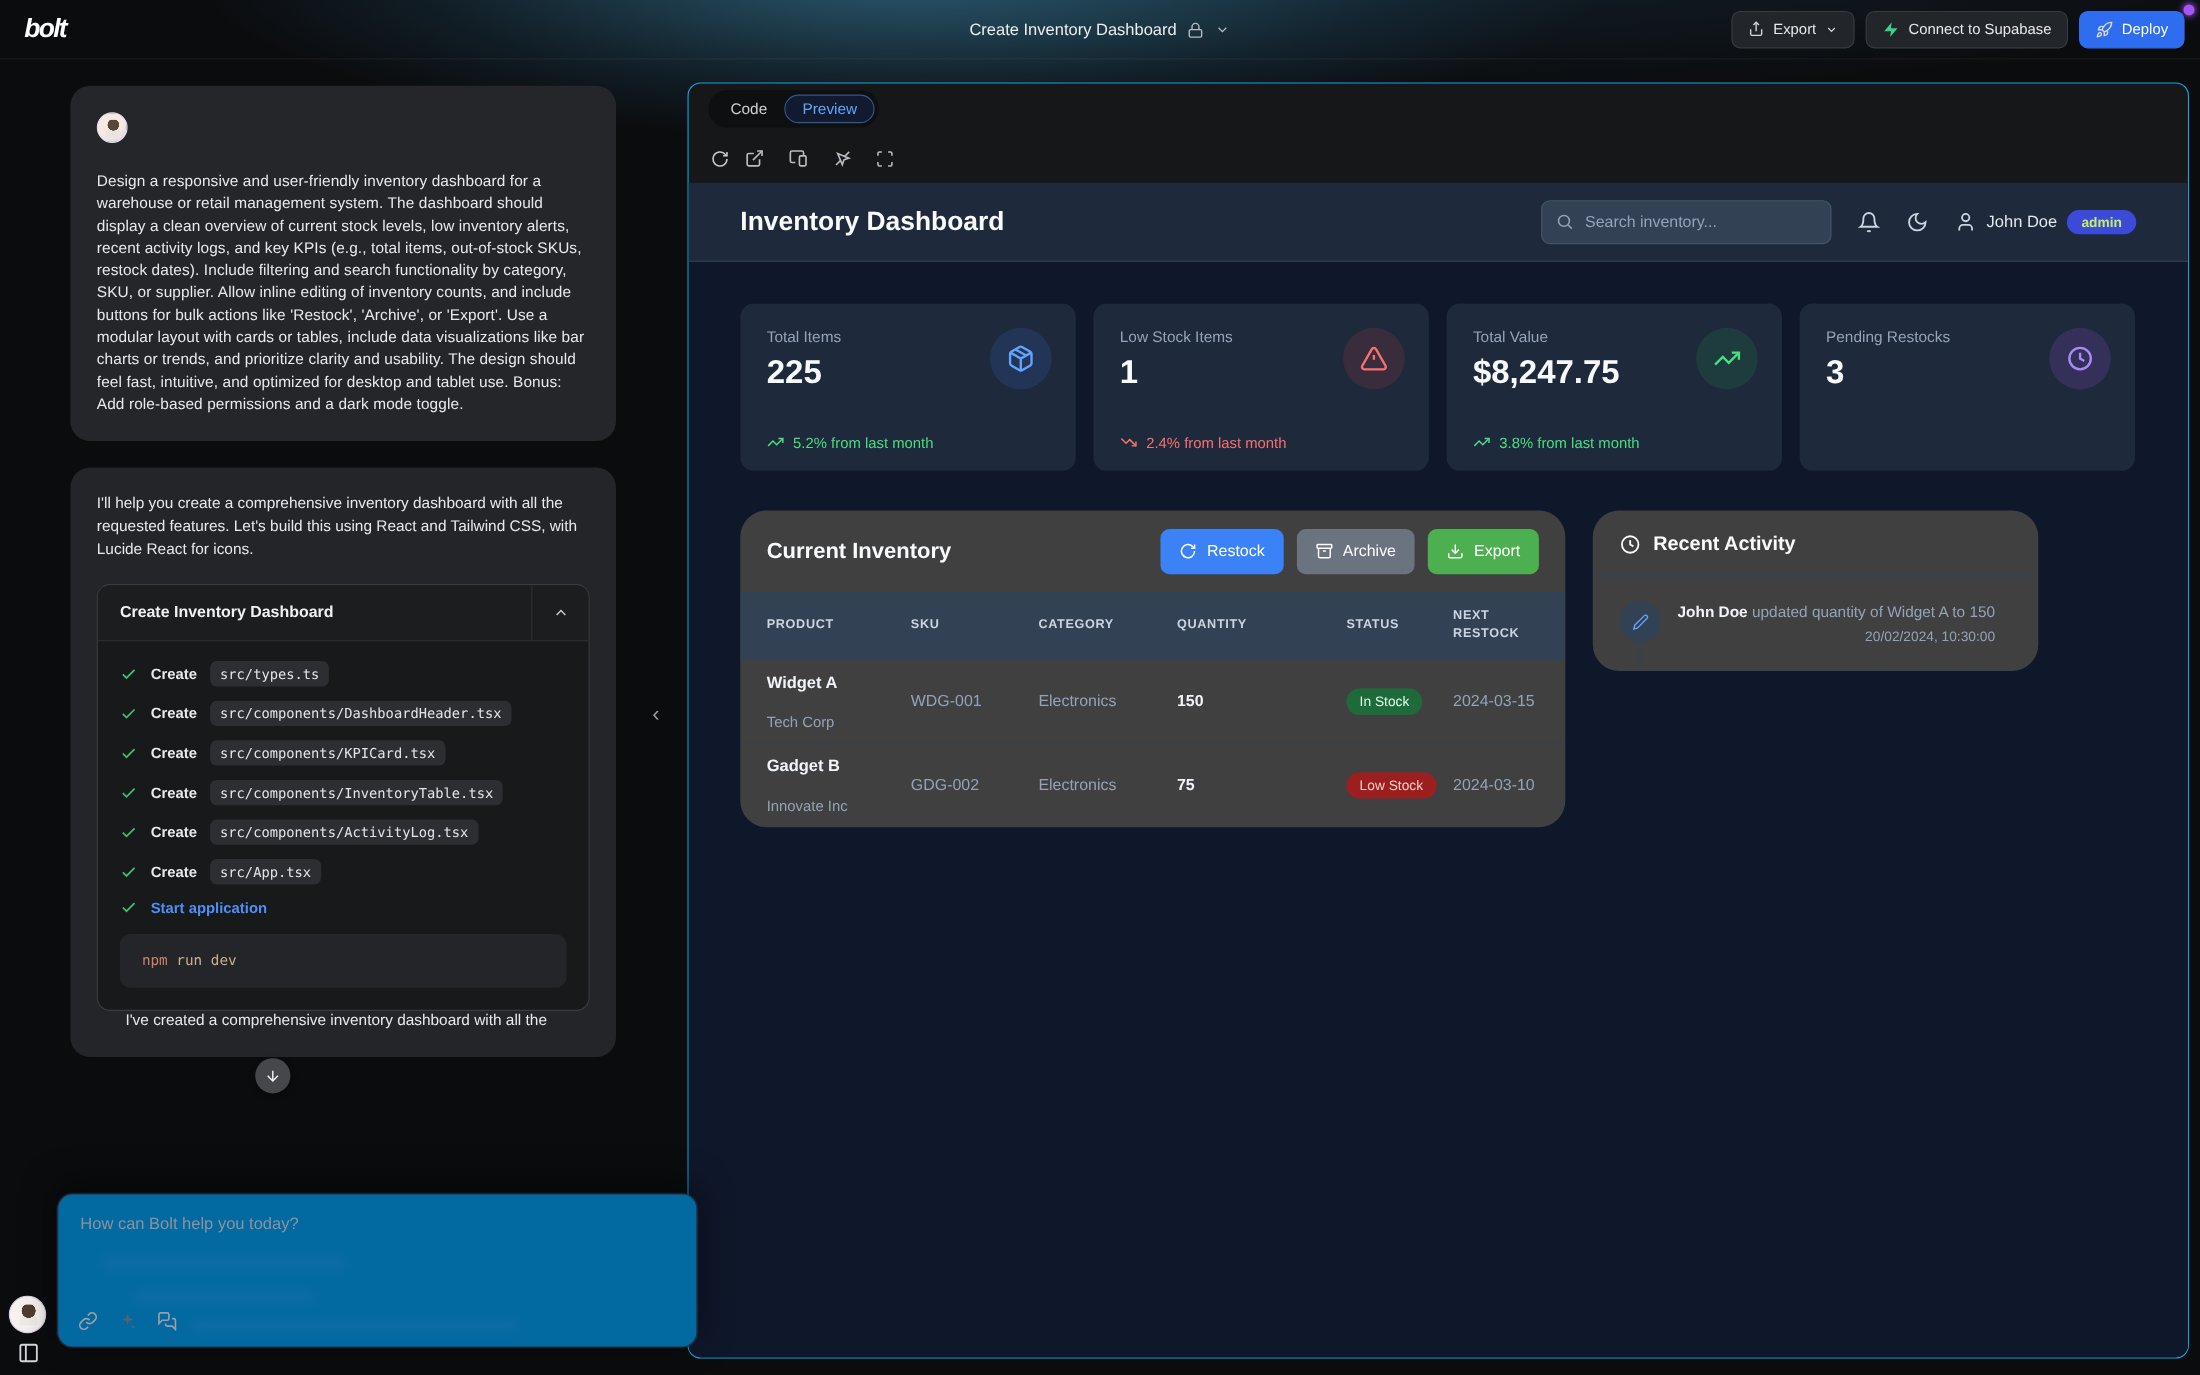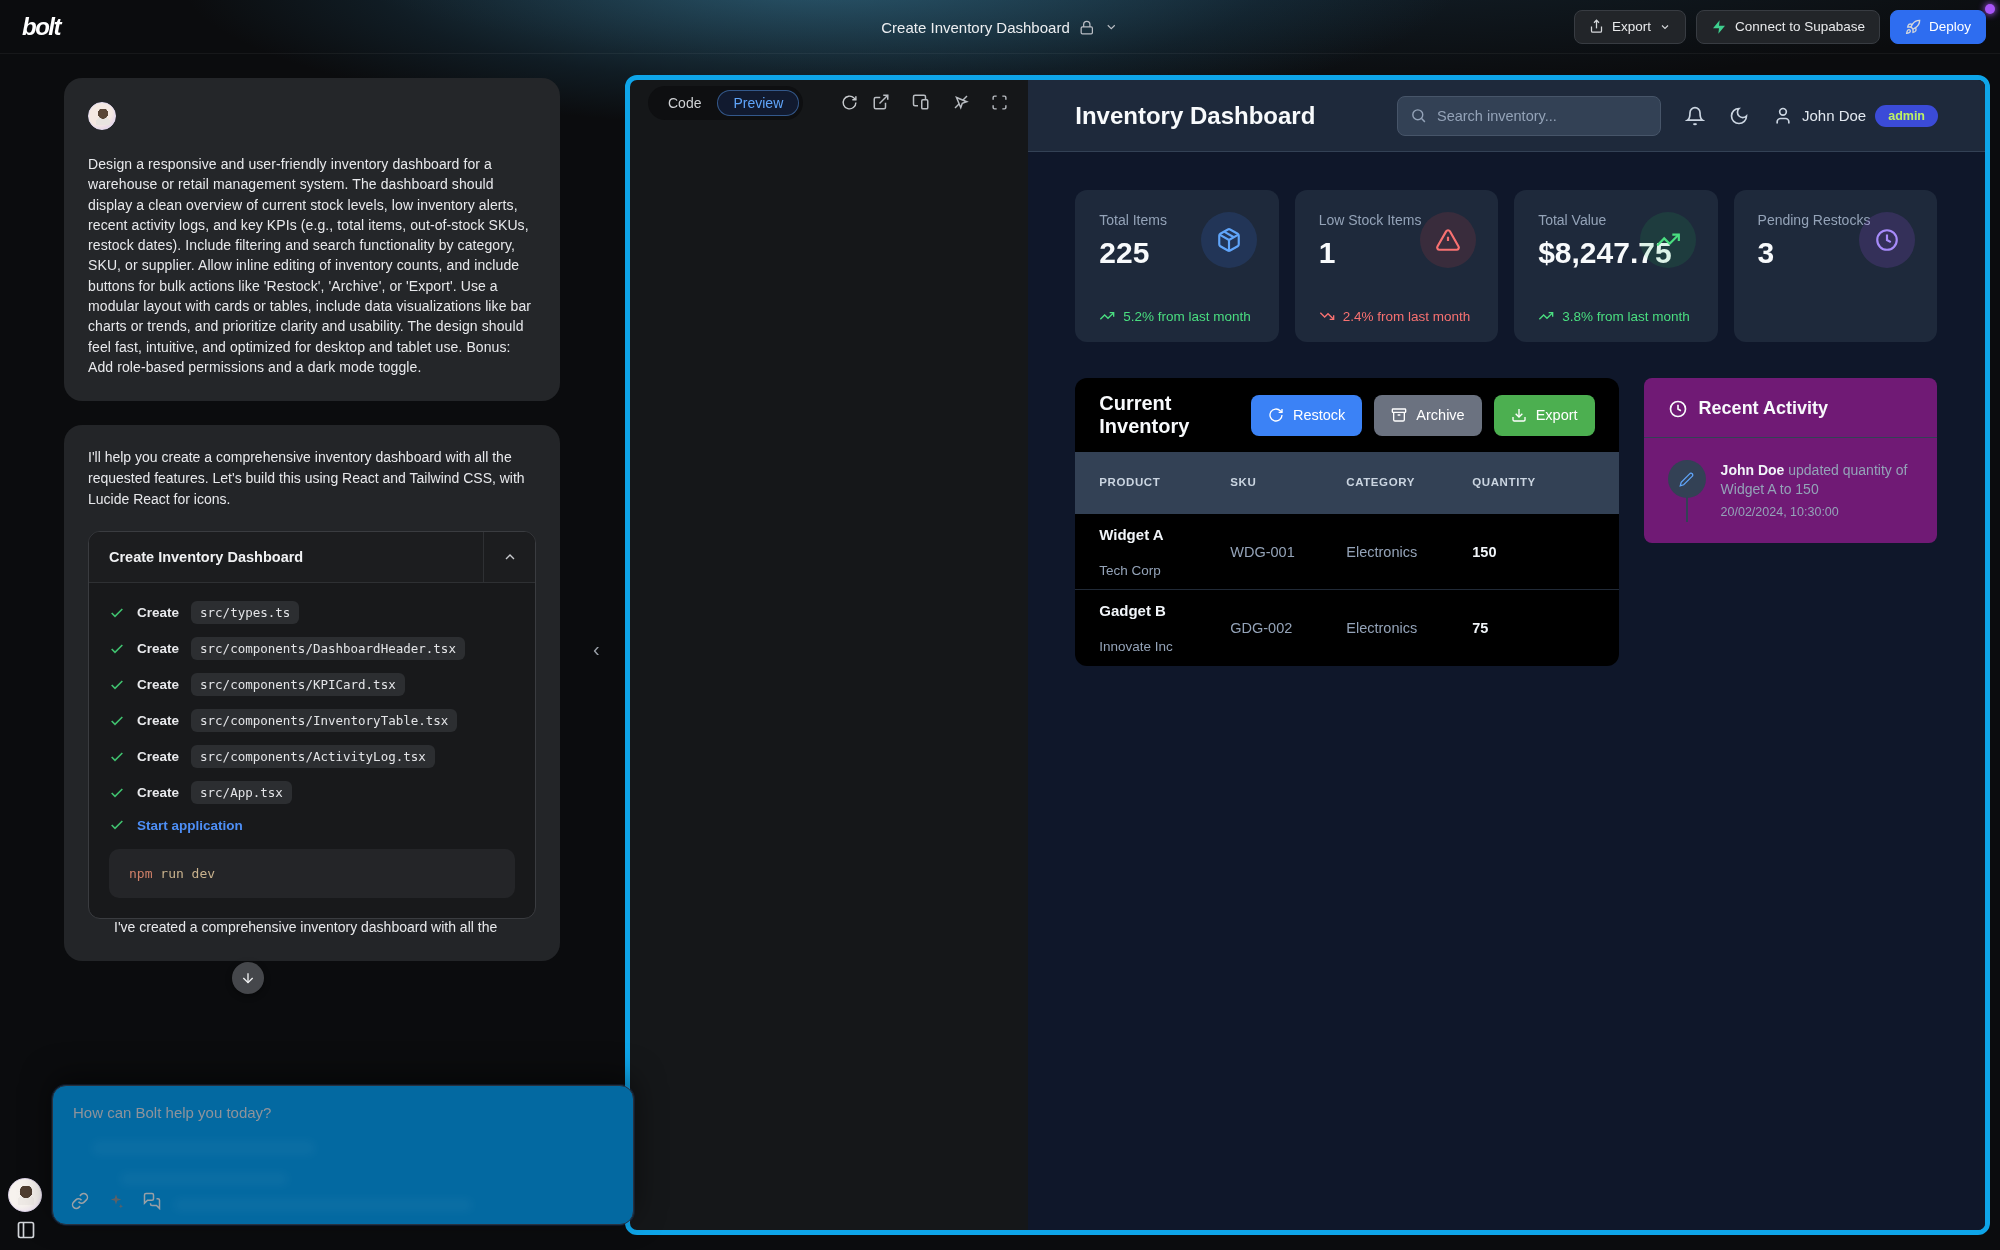--- a/index.html
+++ b/index.html
@@ -92,22 +92,22 @@
     background:radial-gradient(circle at 40% 30%, #f7f2ee 60%, #e7d9f2 100%); cursor:pointer;
     border:1px solid #dcd2e6; overflow:hidden; }
   .rail-avatar::after{ content:""; position:absolute; left:9px; top:7px; width:16px; height:19px;
     background:radial-gradient(circle at 50% 30%, #4f3d30 40%, transparent 42%),
                radial-gradient(circle at 50% 95%, #efeae6 48%, transparent 50%); }
   .rail-toggle{ position:absolute; left:16px; top:1220px; color:#d3d6da; cursor:pointer; }
   .collapse-handle{ position:absolute; left:593px; top:638px; color:#9aa0a8; font-size:20px; cursor:pointer; }
 
   
   .workbench{ position:absolute; left:625px; top:75px; width:1365px; height:1160px;
-    background:#151719; border:5px solid #0ea5e9; border-radius:12px; z-index:2;
-    display:flex; overflow:hidden; }
+    background:#151719; border:1px solid #0ea5e9; border-radius:12px; z-index:2;
+    display:flex; flex-direction:column; overflow:hidden; }
   .wb-tabs{ height:46px; display:flex; align-items:center; padding:0 18px; flex:none; }
   .seg{ background:#0e0f11; border-radius:999px; padding:4px; display:flex; align-items:center; }
   .seg-item{ font-size:14px; color:#cfd1d4; padding:5px 16px; border-radius:999px; cursor:pointer; }
   .seg-item.active{ color:#60a5fa; background:rgba(37,99,235,.14); border:1px solid rgba(96,165,250,.45); padding:4px 15px; }
   .wb-url{ height:44px; display:flex; align-items:center; gap:14px; padding:0 20px; flex:none; }
   .reload{ color:#c8cbce; cursor:pointer; display:flex; }
   .url-field{ flex:1; height:32px; background:#0a0b0c; border-radius:8px; display:flex;
     align-items:center; gap:12px; padding:0 6px; }
   .port-pill{ height:24px; display:flex; align-items:center; gap:6px; background:#27292c;
     border-radius:999px; padding:0 11px; color:#d4d6d9; font-size:12.5px; cursor:pointer; }
@@ -138,21 +138,21 @@
   .kpi-icon{ position:absolute; right:22px; top:22px; width:56px; height:56px; border-radius:50%;
     display:flex; align-items:center; justify-content:center; }
   .kpi-change{ position:absolute; left:24px; bottom:18px; display:flex; align-items:center; gap:8px; font-size:13.5px; }
   .up{ color:#4ade80; } .down{ color:#f87171; }
   .bg-blue{ background:rgba(59,130,246,.15); color:#60a5fa; }
   .bg-red{ background:rgba(239,68,68,.13); color:#f87171; }
   .bg-green{ background:rgba(34,197,94,.12); color:#4ade80; }
   .bg-purple{ background:rgba(168,85,247,.16); color:#a78bfa; }
 
   .main-row{ display:flex; gap:25px; margin-top:36px; align-items:flex-start; }
-  .inv-panel{ width:750px; background:#000000; border-radius:12px; overflow:hidden; }
+  .inv-panel{ width:750px; background:#404040; border-radius:24px; overflow:hidden; }
   .inv-head{ height:74px; display:flex; align-items:center; padding:0 24px; }
   .inv-title{ font-size:20px; font-weight:700; color:#f8fafc; }
   .inv-actions{ margin-left:auto; display:flex; gap:12px; }
   .btn{ height:41px; display:flex; align-items:center; gap:9px; padding:0 17px; border-radius:8px;
     font-size:14.5px; color:#fff; font-weight:500; cursor:pointer; border:none;
     font-family:"Liberation Sans",sans-serif; }
   .btn-blue{ background:#3b82f6; } .btn-gray{ background:#6b7280; } .btn-green{ background:#4caf50; }
 
   .tbl-head, .tbl-row{ display:grid; grid-template-columns:131px 116px 126px 154px 97px 129px 1fr;
     align-items:center; padding:0 24px; }
@@ -164,21 +164,21 @@
   .cell{ font-size:14.5px; color:#94a3b8; }
   .cell .p-name{ color:#f1f5f9; font-weight:600; font-size:15px; }
   .cell .p-sup{ color:#94a3b8; font-size:13.5px; margin-top:20px; }
   .cell.qty{ color:#f1f5f9; font-weight:600; }
   .badge{ display:inline-block; font-size:12.5px; padding:5px 12px; border-radius:999px; }
   .badge.ok{ background:#1f6a3a; color:#dcfce7; }
   .badge.low{ background:#9b1f1f; color:#fecaca; }
   .edit-cell{ text-align:right; }
   .edit-btn{ color:#60a5fa; cursor:pointer; display:inline-flex; }
 
-  .act-panel{ width:405px; background:#701a75; border-radius:8px; overflow:hidden; }
+  .act-panel{ width:405px; background:#404040; border-radius:24px; overflow:hidden;text-align:right; }
   .act-head{ display:flex; align-items:center; gap:11px; padding:20px 24px 18px; border-bottom:1px solid #334155; }
   .act-title{ font-size:18px; font-weight:700; color:#f8fafc; }
   .act-body{ padding:22px 24px 24px; position:relative; }
   .act-item{ display:flex; gap:15px; }
   .act-item + .act-item{ margin-top:22px; }
   .act-icon{ width:38px; height:38px; border-radius:50%; background:#334155; flex:none;
     display:flex; align-items:center; justify-content:center; position:relative; z-index:1; }
   .act-line{ position:absolute; left:42px; top:58px; width:2px; height:26px; background:#334155; }
   .act-text{ font-size:14px; color:#94a3b8; line-height:1.35; padding-top:1px; }
   .act-text b{ color:#f1f5f9; font-weight:700; }

